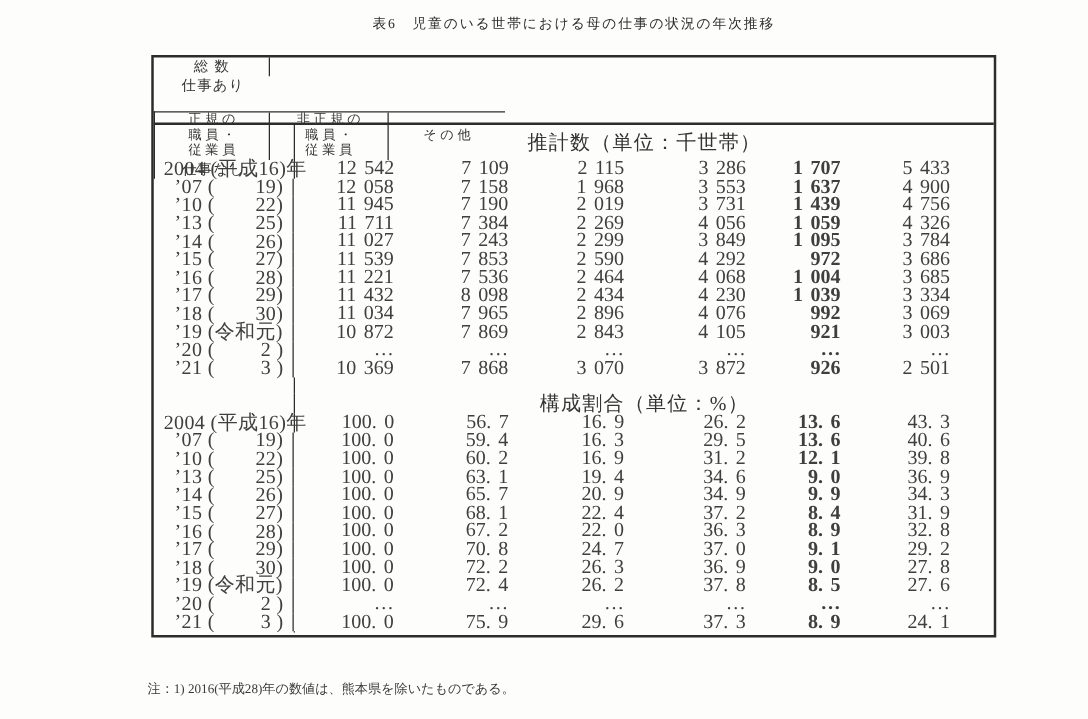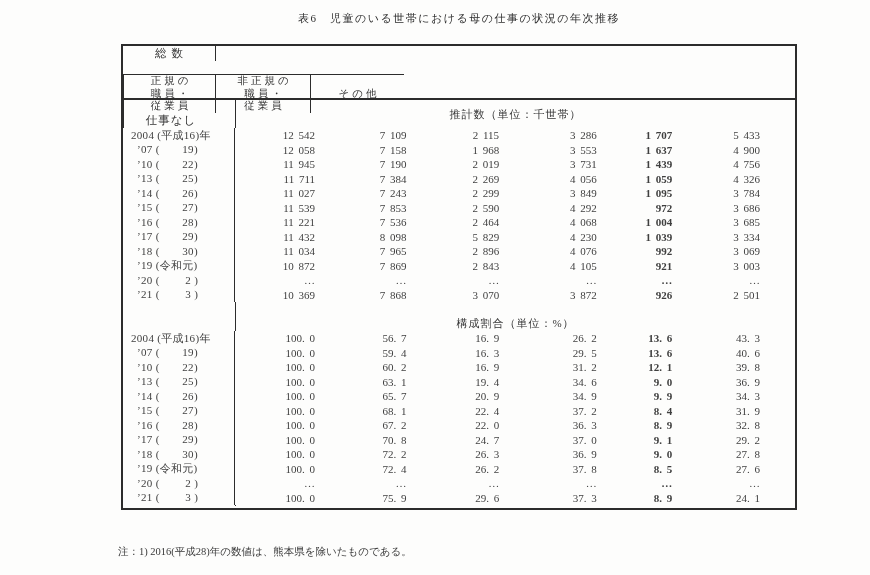--- a/index.html
+++ b/index.html
@@ -64,21 +64,21 @@
     font-size: 10.5px;
     line-height: 12.5px;
     letter-spacing: 3px;
     padding-left: 3px;
     height: 100%;
   }
   .s1 { width: 92px; }
   .s2 { width: 95px; }
   .s3 { width: 93px; }
   
-  .tbody { height: 406px; overflow: hidden; font-size: 11px; color: #3f3f3f; }
+  .tbody { height: 406px; overflow: hidden; font-size: 16px; color: #3f3f3f; }
   .sec-row { display: flex; height: 28px; }
   .sec-row.second { height: 16px; }
   .gap-row { display: flex; height: 13px; }
   .fill-row { display: flex; height: 2px; }
   .sechead {
     flex: 1;
     display: flex; align-items: center; justify-content: center;
     letter-spacing: 1px;
     color: #333;
   }
@@ -115,20 +115,21 @@
 </head>
 <body>
 
 <div class="title">表6　児童のいる世帯における母の仕事の状況の年次推移</div>
 
 <div class="table-box">
 
   <div class="thead">
     <div class="hcell c0 br"></div>
     <div class="hcell c1 br ls5">総数</div>
+    <div class="hcell c2 ls1">仕事あり</div>
     <div class="hgroup">
       <div class="hsub s1 br">正規の
 職員・
 従業員</div>
       <div class="hsub s2 br">非正規の
 職員・
 従業員</div>
       <div class="hsub s3">その他</div>
     </div>
     <div class="hcell c6 bl ls1">仕事なし</div>
@@ -202,21 +203,21 @@
           <div class="cell num c2">7 536</div>
           <div class="cell num c3">2 464</div>
           <div class="cell num c4">4 068</div>
           <div class="cell num c5">1 004</div>
           <div class="cell num c6">3 685</div>
         </div>
         <div class="trow">
           <div class="cell stub">  ’17 (　　29)</div>
           <div class="cell num c1">11 432</div>
           <div class="cell num c2">8 098</div>
-          <div class="cell num c3">5 829</div>
+          <div class="cell num c3">2 434</div>
           <div class="cell num c4">4 230</div>
           <div class="cell num c5">1 039</div>
           <div class="cell num c6">3 334</div>
         </div>
         <div class="trow">
           <div class="cell stub">  ’18 (　　30)</div>
           <div class="cell num c1">11 034</div>
           <div class="cell num c2">7 965</div>
           <div class="cell num c3">2 896</div>
           <div class="cell num c4">4 076</div>

